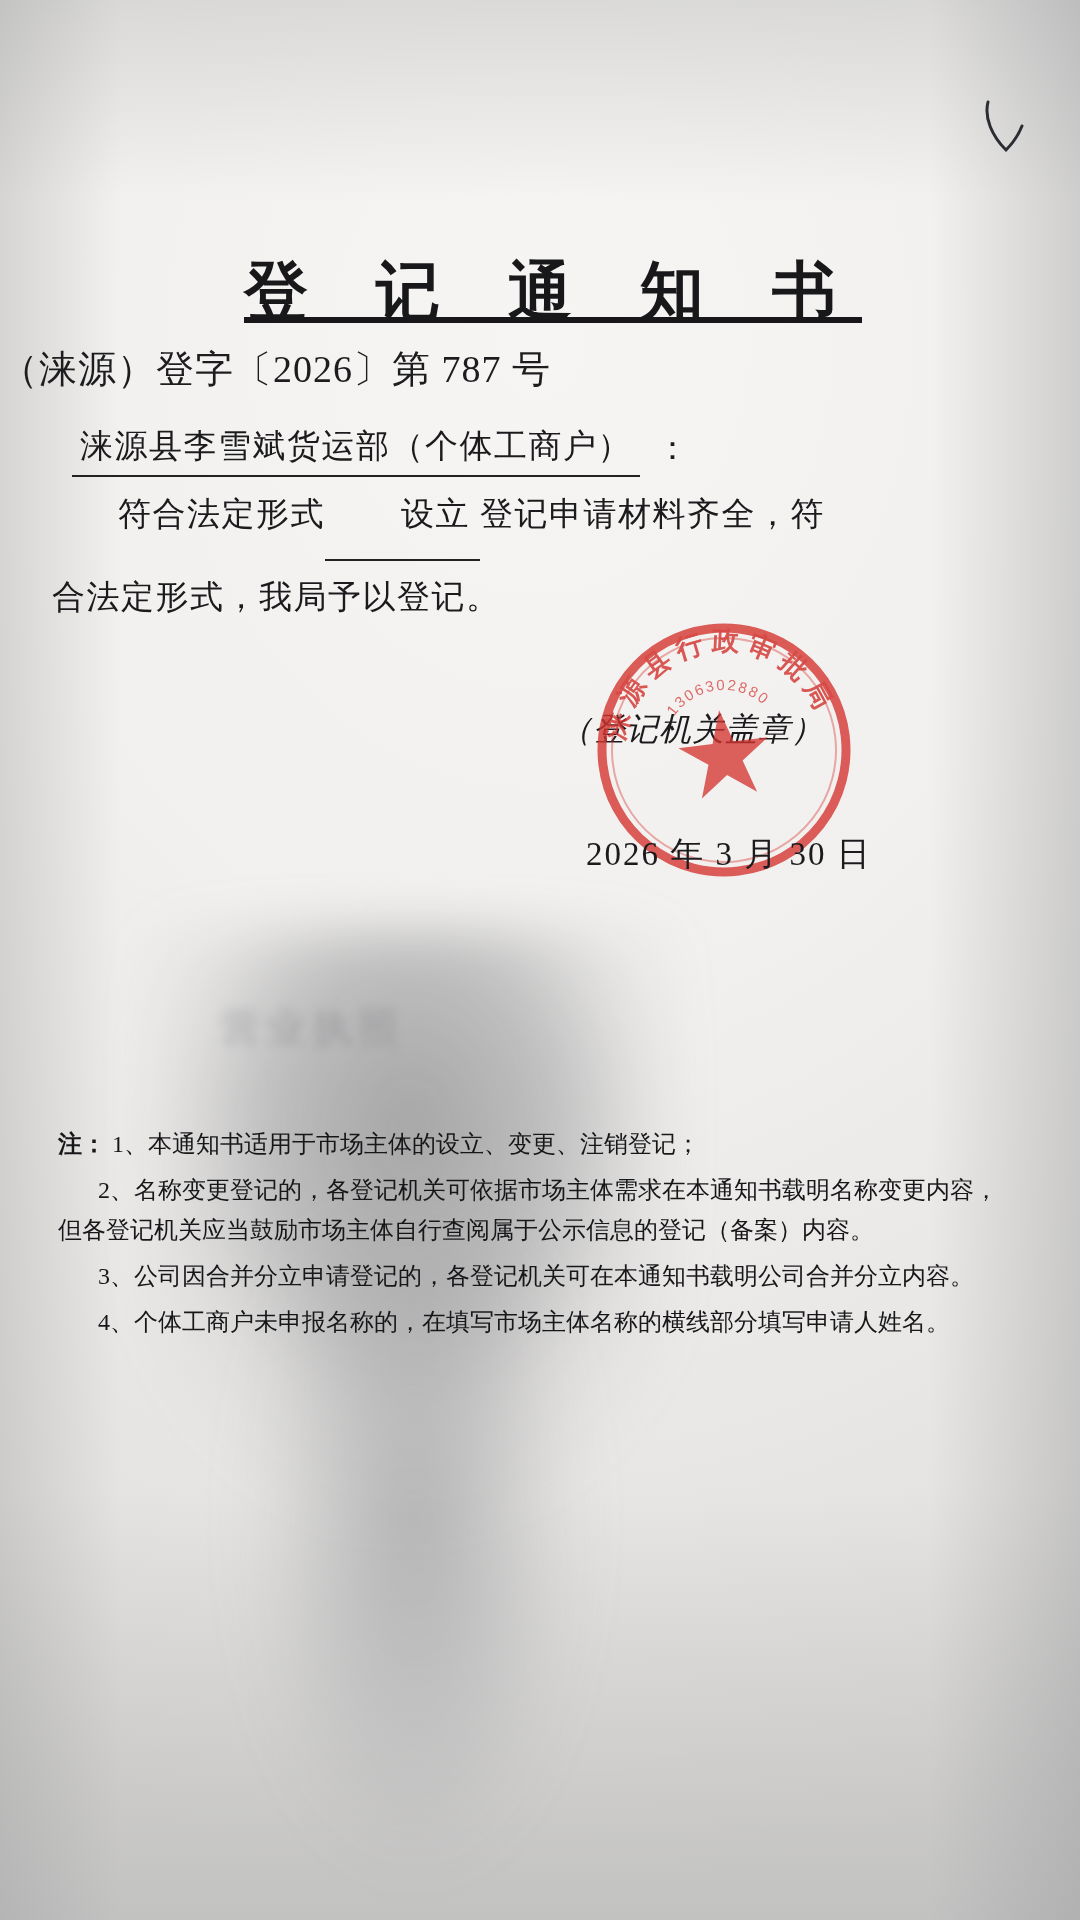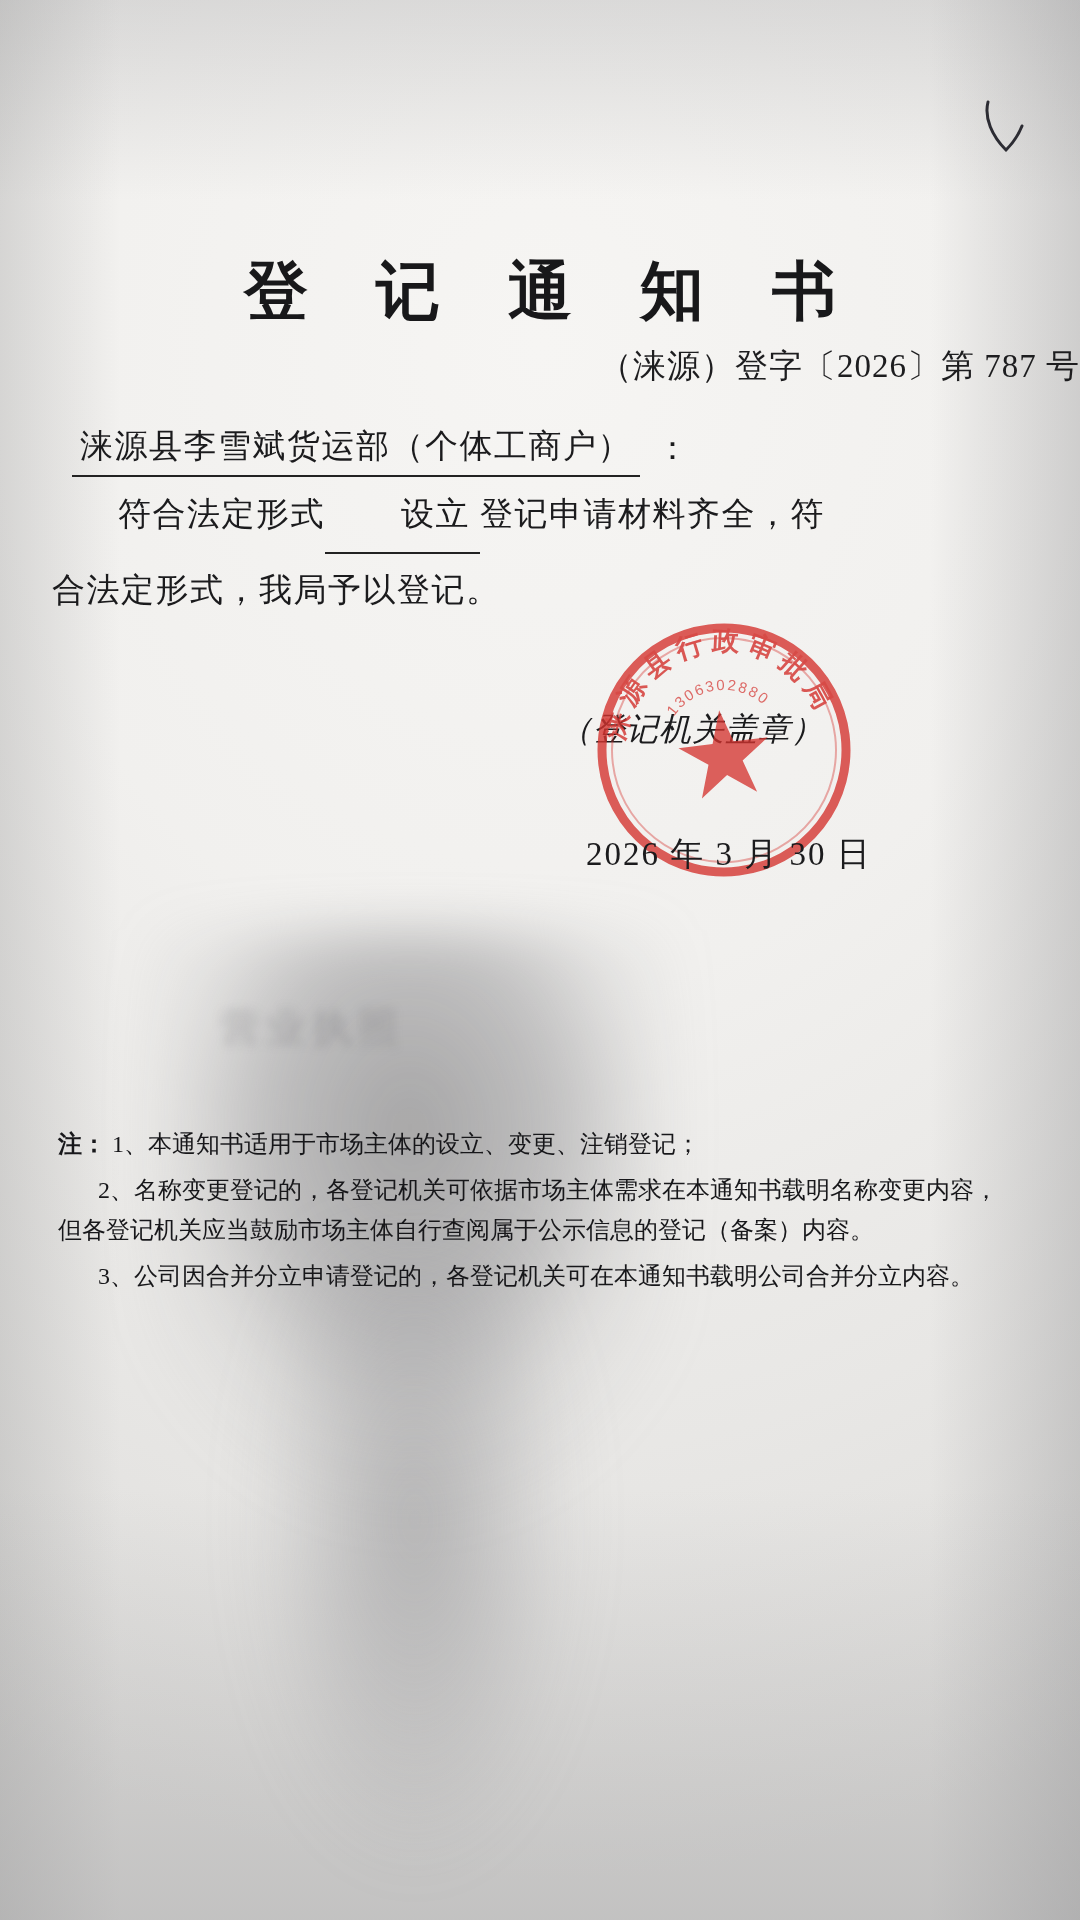--- a/index.html
+++ b/index.html
@@ -96,27 +96,28 @@
   .title {
     position: absolute;
     left: 0; right: 0; top: 248px;
     text-align: center;
     font-size: 64px;
     font-weight: 700;
     letter-spacing: 26px;
     text-indent: 26px;
     color: #18181a;
     font-family: "Liberation Serif", "DejaVu Serif", serif;
+    text-decoration: underline;
   }
 
   .doc-number {
     position: absolute;
     left: 0; right: 0; top: 344px;
-    text-align: right;
-    font-size: 33px;
+    text-align: left;
+    font-size: 38px;
     letter-spacing: 1px;
     color: #1d1d1f;
   }
 
   .addressee-row {
     position: absolute;
     left: 52px; top: 424px;
     width: 700px;
     display: flex;
     align-items: flex-end;
@@ -138,21 +139,21 @@
     position: absolute;
     left: 52px; top: 478px;
     width: 790px;
     font-size: 33px;
     line-height: 72px;
     letter-spacing: 1.5px;
     text-indent: 66px;
   }
   .fill-in {
     border-bottom: 2px solid #222;
-    padding: 0 10px 2px 10px;
+    padding: 0 10px 9px 10px;
     display: inline-block;
   }
 
   .seal-note {
     position: absolute;
     left: 560px; top: 708px;
     font-size: 32px;
     letter-spacing: 1px;
     font-style: italic;
   }
@@ -250,16 +251,17 @@
 
     <div class="date-line">2026 年 3 月 30 日</div>
 
     <div class="notes">
       <div class="item">
         <span class="label">注：</span>
         <div class="n0">1、本通知书适用于市场主体的设立、变更、注销登记；</div>
       </div>
       <div class="item indent">2、名称变更登记的，各登记机关可依据市场主体需求在本通知书载明名称变更内容，但各登记机关应当鼓励市场主体自行查阅属于公示信息的登记（备案）内容。</div>
       <div class="item indent">3、公司因合并分立申请登记的，各登记机关可在本通知书载明公司合并分立内容。</div>
+      <div class="item indent">4、个体工商户未申报名称的，在填写市场主体名称的横线部分填写申请人姓名。</div>
     </div>
 
   </div>
 </div>
 
 </body></html>

